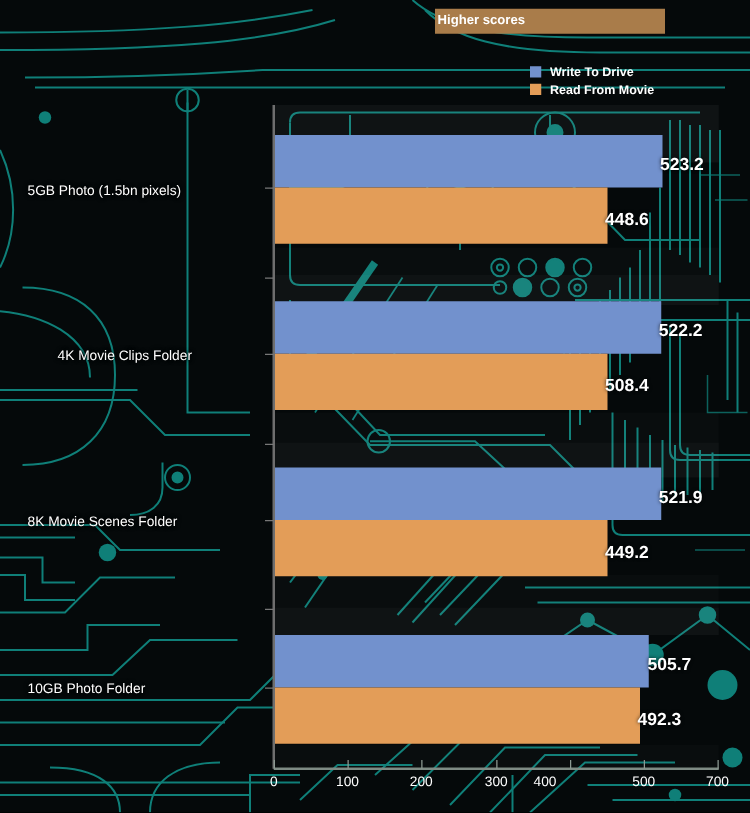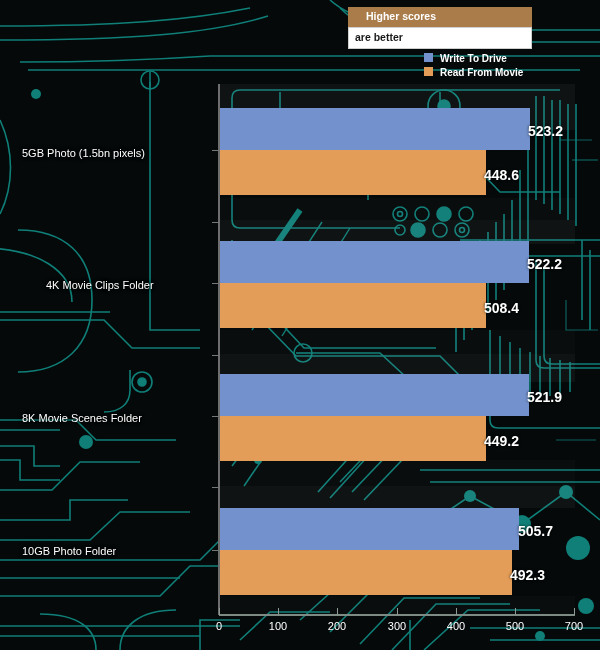--- a/index.html
+++ b/index.html
@@ -124,21 +124,21 @@
     position: absolute;
     left: 348px;
     top: 7px;
     width: 184px;
   }
   #note-head {
     background: #a97c4a;
     color: #ffffff;
     font-size: 10.5px;
     font-weight: bold;
-    padding: 4px 6px 5px 18px;
+    padding: 4px 6px 5px 2px;
     height: 11px;
     line-height: 11px;
   }
   #note-body {
     background: #ffffff;
     color: #1a1a1a;
     font-size: 10.5px;
     font-weight: bold;
     padding: 4px 6px 5px 6px;
     height: 11px;
@@ -354,21 +354,21 @@
   <div class="x-tick" style="left:337px;"></div>
   <div class="x-tick" style="left:397px;"></div>
   <div class="x-tick" style="left:456px;"></div>
   <div class="x-tick" style="left:515px;"></div>
   <div class="x-tick" style="left:574px;"></div>
 
   <div class="x-tick-label" style="left:219px;">0</div>
   <div class="x-tick-label" style="left:278px;">100</div>
   <div class="x-tick-label" style="left:337px;">200</div>
   <div class="x-tick-label" style="left:397px;">300</div>
-  <div class="x-tick-label" style="left:456px;">400</div>
+  <div class="x-tick-label" style="left:436px;">400</div>
   <div class="x-tick-label" style="left:515px;">500</div>
   <div class="x-tick-label" style="left:574px;">700</div>
 
   <div class="cat-label" style="top:147px;">5GB Photo (1.5bn pixels)</div>
   <div class="cat-label" style="top:279px;margin-left:24px;">4K Movie Clips Folder</div>
   <div class="cat-label" style="top:412px;">8K Movie Scenes Folder</div>
   <div class="cat-label" style="top:545px;">10GB Photo Folder</div>
 
   <div class="bar write" style="top:108px;height:42px;width:310px;"></div>
   <div class="bar-label" style="left:528px;top:123px;">523.2</div>
@@ -390,21 +390,20 @@
 
   <div class="bar write" style="top:508px;height:42px;width:299px;"></div>
   <div class="bar-label" style="left:518px;top:523px;">505.7</div>
 
   <div class="bar read" style="top:550px;height:45px;width:292px;"></div>
   <div class="bar-label" style="left:510px;top:567px;">492.3</div>
 
 
   <div id="note-box">
     <div id="note-head">Higher scores</div>
-    <div id="note-body">are better</div>
   </div>
 
   <div id="legend">
     <div class="legend-row">
       <span class="legend-swatch" style="background:#7291cd;"></span>
       <span class="legend-label">Write To  Drive</span>
     </div>
     <div class="legend-row">
       <span class="legend-swatch" style="background:#e39d58;"></span>
       <span class="legend-label">Read From  Movie</span>

